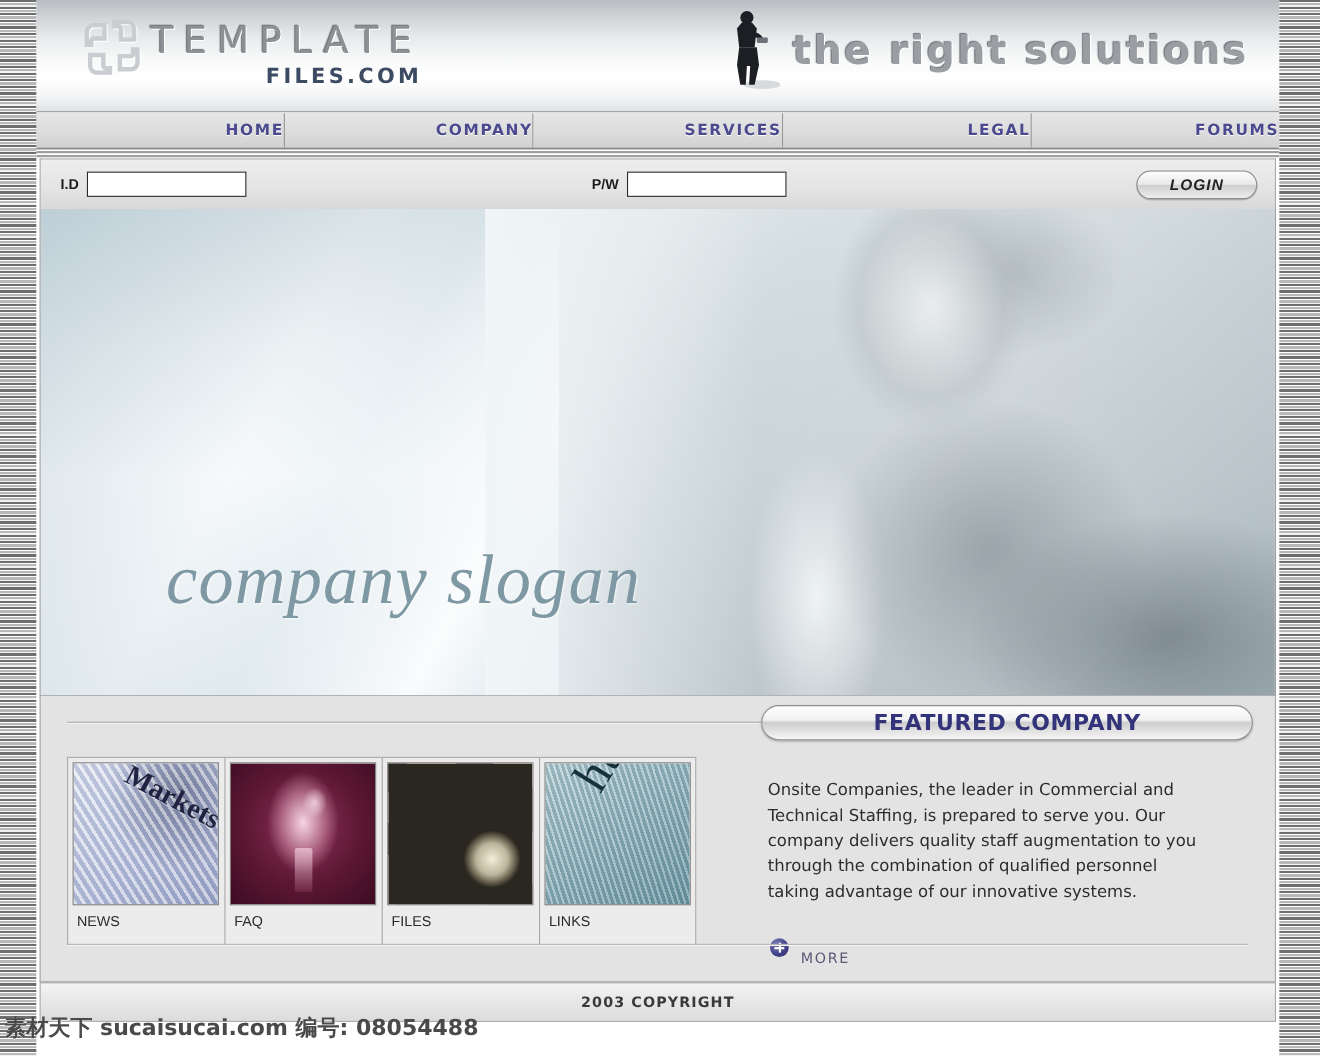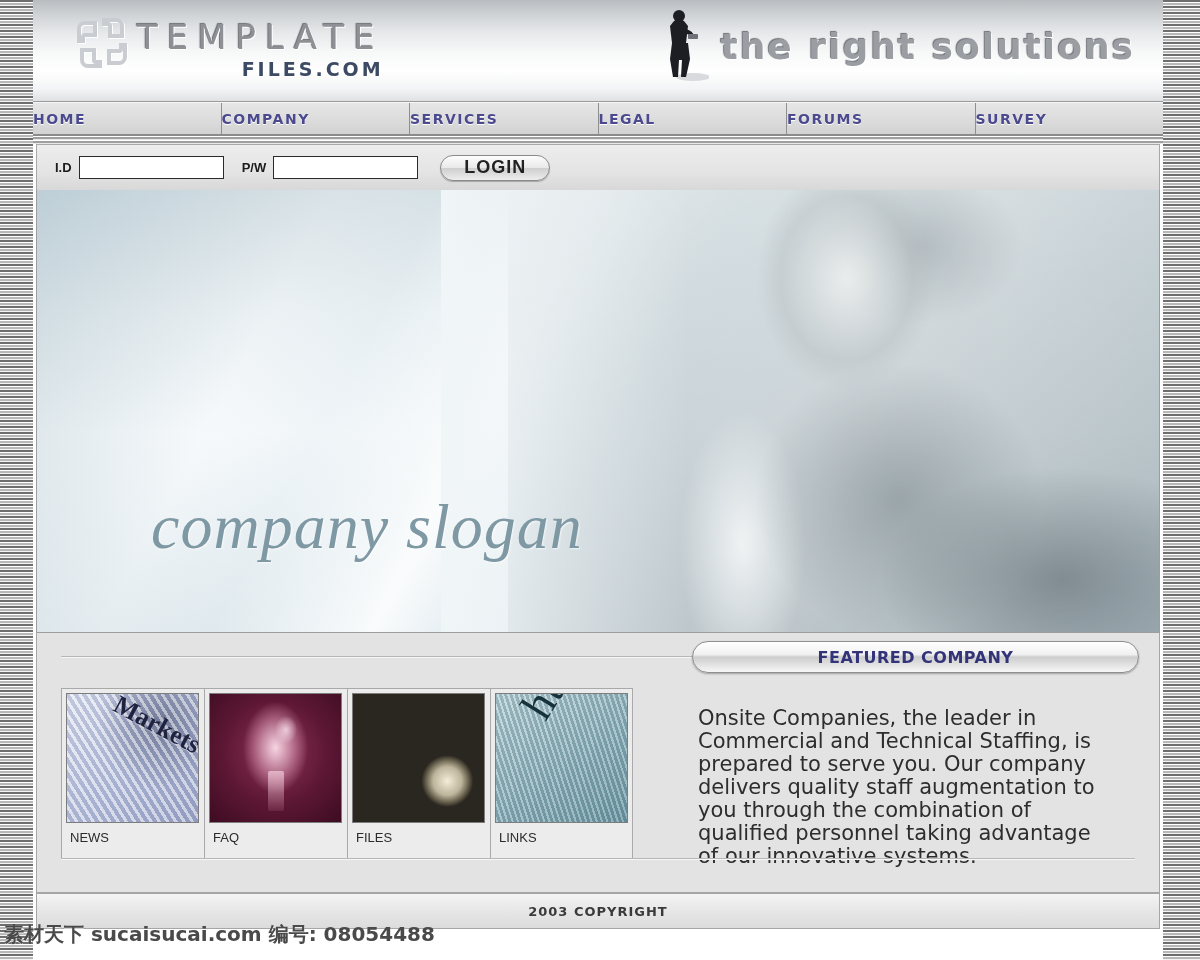--- a/index.html
+++ b/index.html
@@ -105,21 +105,21 @@
   .navbar {
     display: flex;
     height: 34px;
     background: #dedede;
     border-top: 1px solid #f6f6f6;
     border-bottom: 2px solid #8b8b8b;
     box-shadow: inset 0 -1px 0 #ffffff;
   }
   .nav-item {
     flex: 1;
-    display: flex; align-items: center; justify-content: flex-start;
+    display: flex; align-items: center; justify-content: flex-end;
     font-size: 14px; font-weight: bold;
     letter-spacing: 1.5px;
     color: #4b4a8e;
     background: linear-gradient(to bottom, #e6e6e6 0%, #dcdcdc 55%, #d2d2d2 100%);
     border-right: 1px solid #8f8f8f;
     cursor: pointer;
     font-family: "DejaVu Sans", sans-serif;
     text-shadow: 0 1px 0 #ffffff;
   }
   .nav-item:last-child { border-right: none; }
@@ -133,21 +133,21 @@
   }
 
   
   .loginbar {
     position: relative;
     height: 46px;
     margin: 0 3px;
     background: linear-gradient(to bottom,#ededed 0%, #e4e4e4 60%, #d8d8d8 100%);
     border: 1px solid #a8a8a8;
     border-bottom: none;
-    display: flex; align-items: center; justify-content: flex-start;
+    display: flex; align-items: center; justify-content: space-between;
     padding-right: 16px;
   }
   .field-group { display: flex; align-items: center; margin-left: 18px; }
   .field-label {
     font-size: 13px; font-weight: bold; color: #1c1c1c;
     margin-right: 7px; font-family: "Liberation Sans", sans-serif;
   }
   .field-input {
     width: 145px; height: 23px;
     border: 1px solid #2a2a2a;
@@ -155,25 +155,26 @@
     font-size: 12px;
     padding: 0 4px;
     font-family: "Liberation Sans", sans-serif;
   }
   .login-btn {
     margin-left: 22px;
     width: 110px; height: 26px;
     border: 1px solid #8a8a8a;
     border-radius: 13px;
     background: linear-gradient(to bottom,#fdfdfd 0%,#e9e9e9 48%,#cfcfcf 52%,#ededed 100%);
-    font-size: 18px; font-weight: bold; letter-spacing: 1px;
+    font-size: 14px; font-weight: bold; letter-spacing: 1px;
     color: #222222;
     cursor: pointer;
     font-family: "Liberation Sans", sans-serif;
     box-shadow: 0 1px 1px rgba(0,0,0,.25);
+    font-style: italic;
   }
 
   
   .hero {
     position: relative;
     height: 443px;
     margin: 0 3px;
     overflow: hidden;
     border: 1px solid #9d9d9d;
     border-top: none;
@@ -314,28 +315,28 @@
   }
   .featured-header {
     height: 32px;
     border: 1px solid #8f8f8f;
     border-radius: 16px;
     background: linear-gradient(to bottom,#ffffff 0%,#f0f0f0 42%,#cdcdcd 50%,#e4e4e4 78%,#f7f7f7 100%);
     display: flex; align-items: center; justify-content: center;
     box-shadow: 0 1px 2px rgba(0,0,0,.3);
   }
   .featured-title {
-    font-size: 16px; font-weight: bold;
+    font-size: 20px; font-weight: bold;
     letter-spacing: .5px;
     color: #33337a;
     font-family: "DejaVu Sans", sans-serif;
   }
   .featured-body {
     margin: 34px 0 0 6px;
-    font-size: 21px;
+    font-size: 15px;
     line-height: 23px;
     color: #2d2d2d;
     font-family: "DejaVu Sans", sans-serif;
     max-width: 405px;
   }
   .more-link {
     margin: 22px 0 0 8px;
     display: flex; align-items: center;
     cursor: pointer;
   }
@@ -439,23 +440,20 @@
       </div>
     <div class="nav-item">
         <span>SERVICES</span>
       </div>
     <div class="nav-item">
         <span>LEGAL</span>
       </div>
     <div class="nav-item">
         <span>FORUMS</span>
       </div>
-    <div class="nav-item">
-        <span>SURVEY</span>
-      </div>
   </nav>
   <div class="nav-underline"></div>
 
   <div class="loginbar">
     <div class="field-group">
       <span class="field-label">I.D</span>
       <input class="field-input" type="text" placeholder="" style="">
     </div>
     <div class="field-group">
       <span class="field-label">P/W</span>

